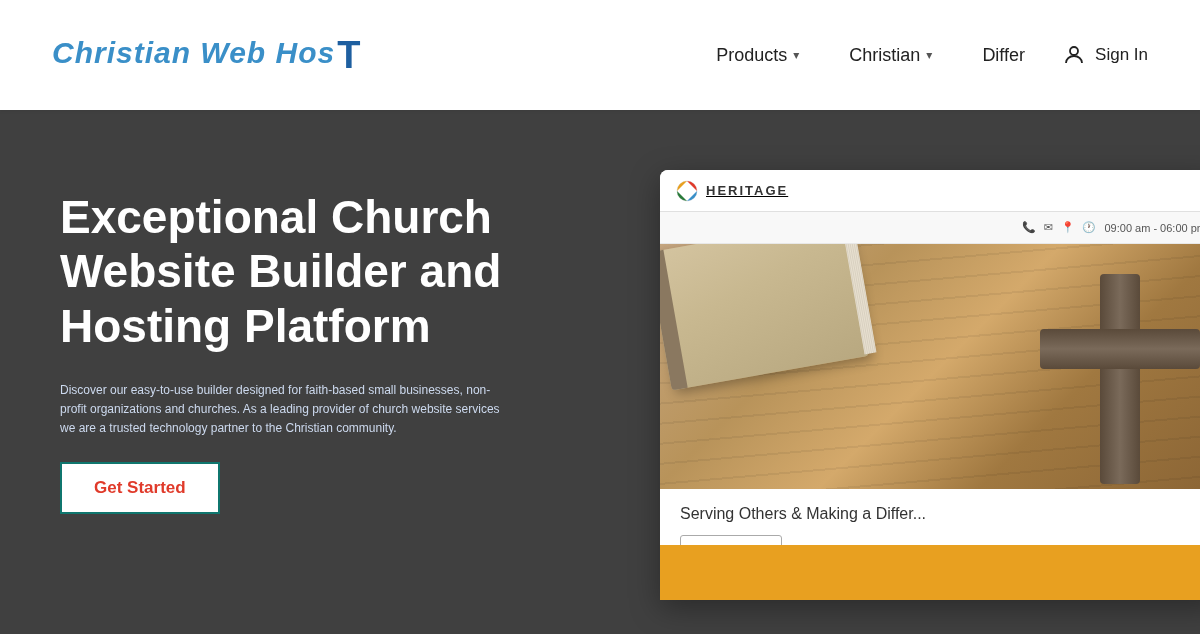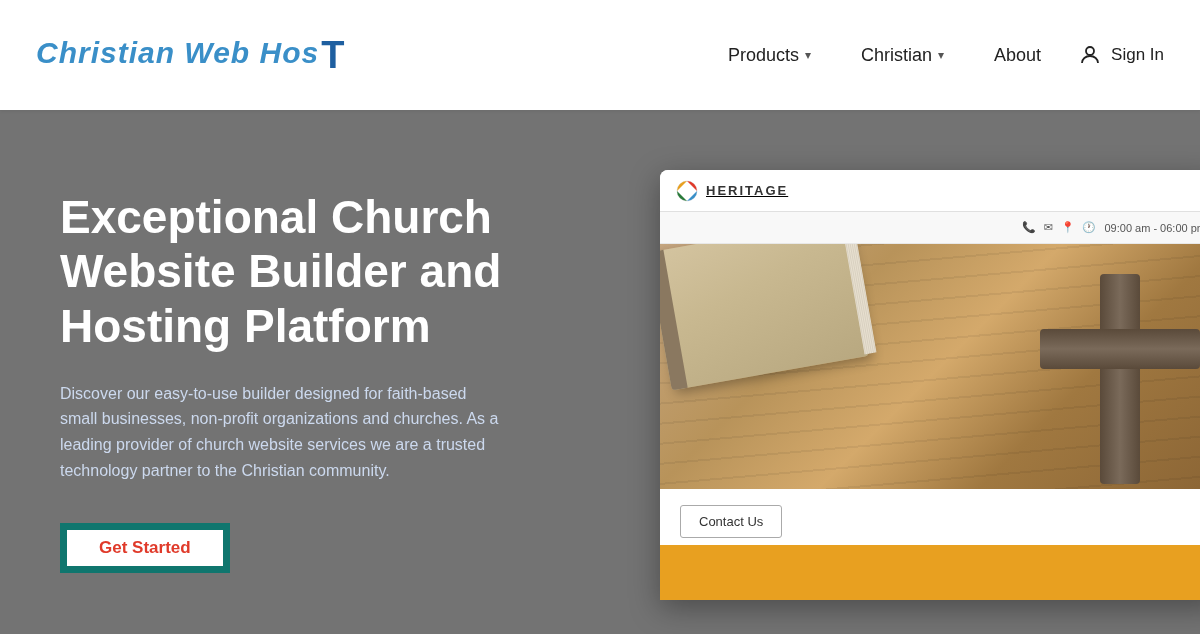--- a/index.html
+++ b/index.html
@@ -4,21 +4,21 @@
   <style>
     * { margin: 0; padding: 0; box-sizing: border-box; }
     body { font-family: Arial, sans-serif; width: 1200px; height: 634px; overflow: hidden; }
 
     
     .header {
       background: #ffffff;
       height: 110px;
       display: flex;
       align-items: center;
-      padding: 0 36px;
+      padding: 0 52px;
       box-shadow: 0 1px 4px rgba(0,0,0,0.08);
       position: relative;
       z-index: 10;
     }
     .logo-area {
       display: flex;
       align-items: center;
       margin-right: auto;
     }
     .logo-text {
@@ -67,21 +67,21 @@
     .user-icon {
       width: 26px;
       height: 26px;
       display: flex;
       align-items: center;
       justify-content: center;
     }
 
     
     .hero {
-      background: #737373;
+      background: #404040;
       height: 524px;
       display: flex;
       position: relative;
       overflow: hidden;
     }
     .hero-left {
       width: 640px;
       padding: 80px 60px 60px 60px;
       display: flex;
       flex-direction: column;
@@ -89,31 +89,31 @@
       flex-shrink: 0;
     }
     .hero-title {
       font-size: 46px;
       font-weight: 800;
       color: #ffffff;
       line-height: 1.18;
       margin-bottom: 28px;
     }
     .hero-description {
-      font-size: 16px;
+      font-size: 12px;
       color: #ccd9ee;
       line-height: 1.6;
-      margin-bottom: 40px;
+      margin-bottom: 24px;
       max-width: 440px;
     }
     .get-started-btn {
       background: #ffffff;
       color: #e03a2a;
-      border: 7px solid #0f766e;
-      padding: 8px 32px;
+      border: 2px solid #0f766e;
+      padding: 14px 32px;
       font-size: 17px;
       font-weight: 700;
       cursor: pointer;
       border-radius: 0;
       width: fit-content;
     }
 
     
     .hero-right {
       flex: 1;
@@ -300,21 +300,21 @@
   <nav class="nav">
     <div class="nav-item">
       <span>Products</span>
       <span class="chevron">▾</span>
     </div>
     <div class="nav-item">
       <span>Christian</span>
       <span class="chevron">▾</span>
     </div>
     <div class="nav-item">
-      <span>About</span>
+      <span>Differ</span>
     </div>
   </nav>
 
   <div class="sign-in-area">
     <div class="user-icon">
       <svg width="24" height="24" viewBox="0 0 24 24" fill="none" stroke="#222" stroke-width="1.8">
         <circle cx="12" cy="8" r="4"></circle>
         <path d="M4 20c0-4 3.6-7 8-7s8 3 8 7"></path>
       </svg>
     </div>
@@ -362,19 +362,20 @@
           <div class="book-spine"></div>
           <div class="book-pages"></div>
         </div>
         <div class="cross-element">
           <div class="cross-vertical"></div>
           <div class="cross-horizontal"></div>
         </div>
       </div>
 
       <div class="browser-bottom-section">
+        <div class="serving-text">Serving Others &amp; Making a Differ...</div>
         <button class="contact-btn">Contact Us</button>
       </div>
 
       <div class="orange-bar"></div>
     </div>
   </div>
 </section>
 
 </body></html>

